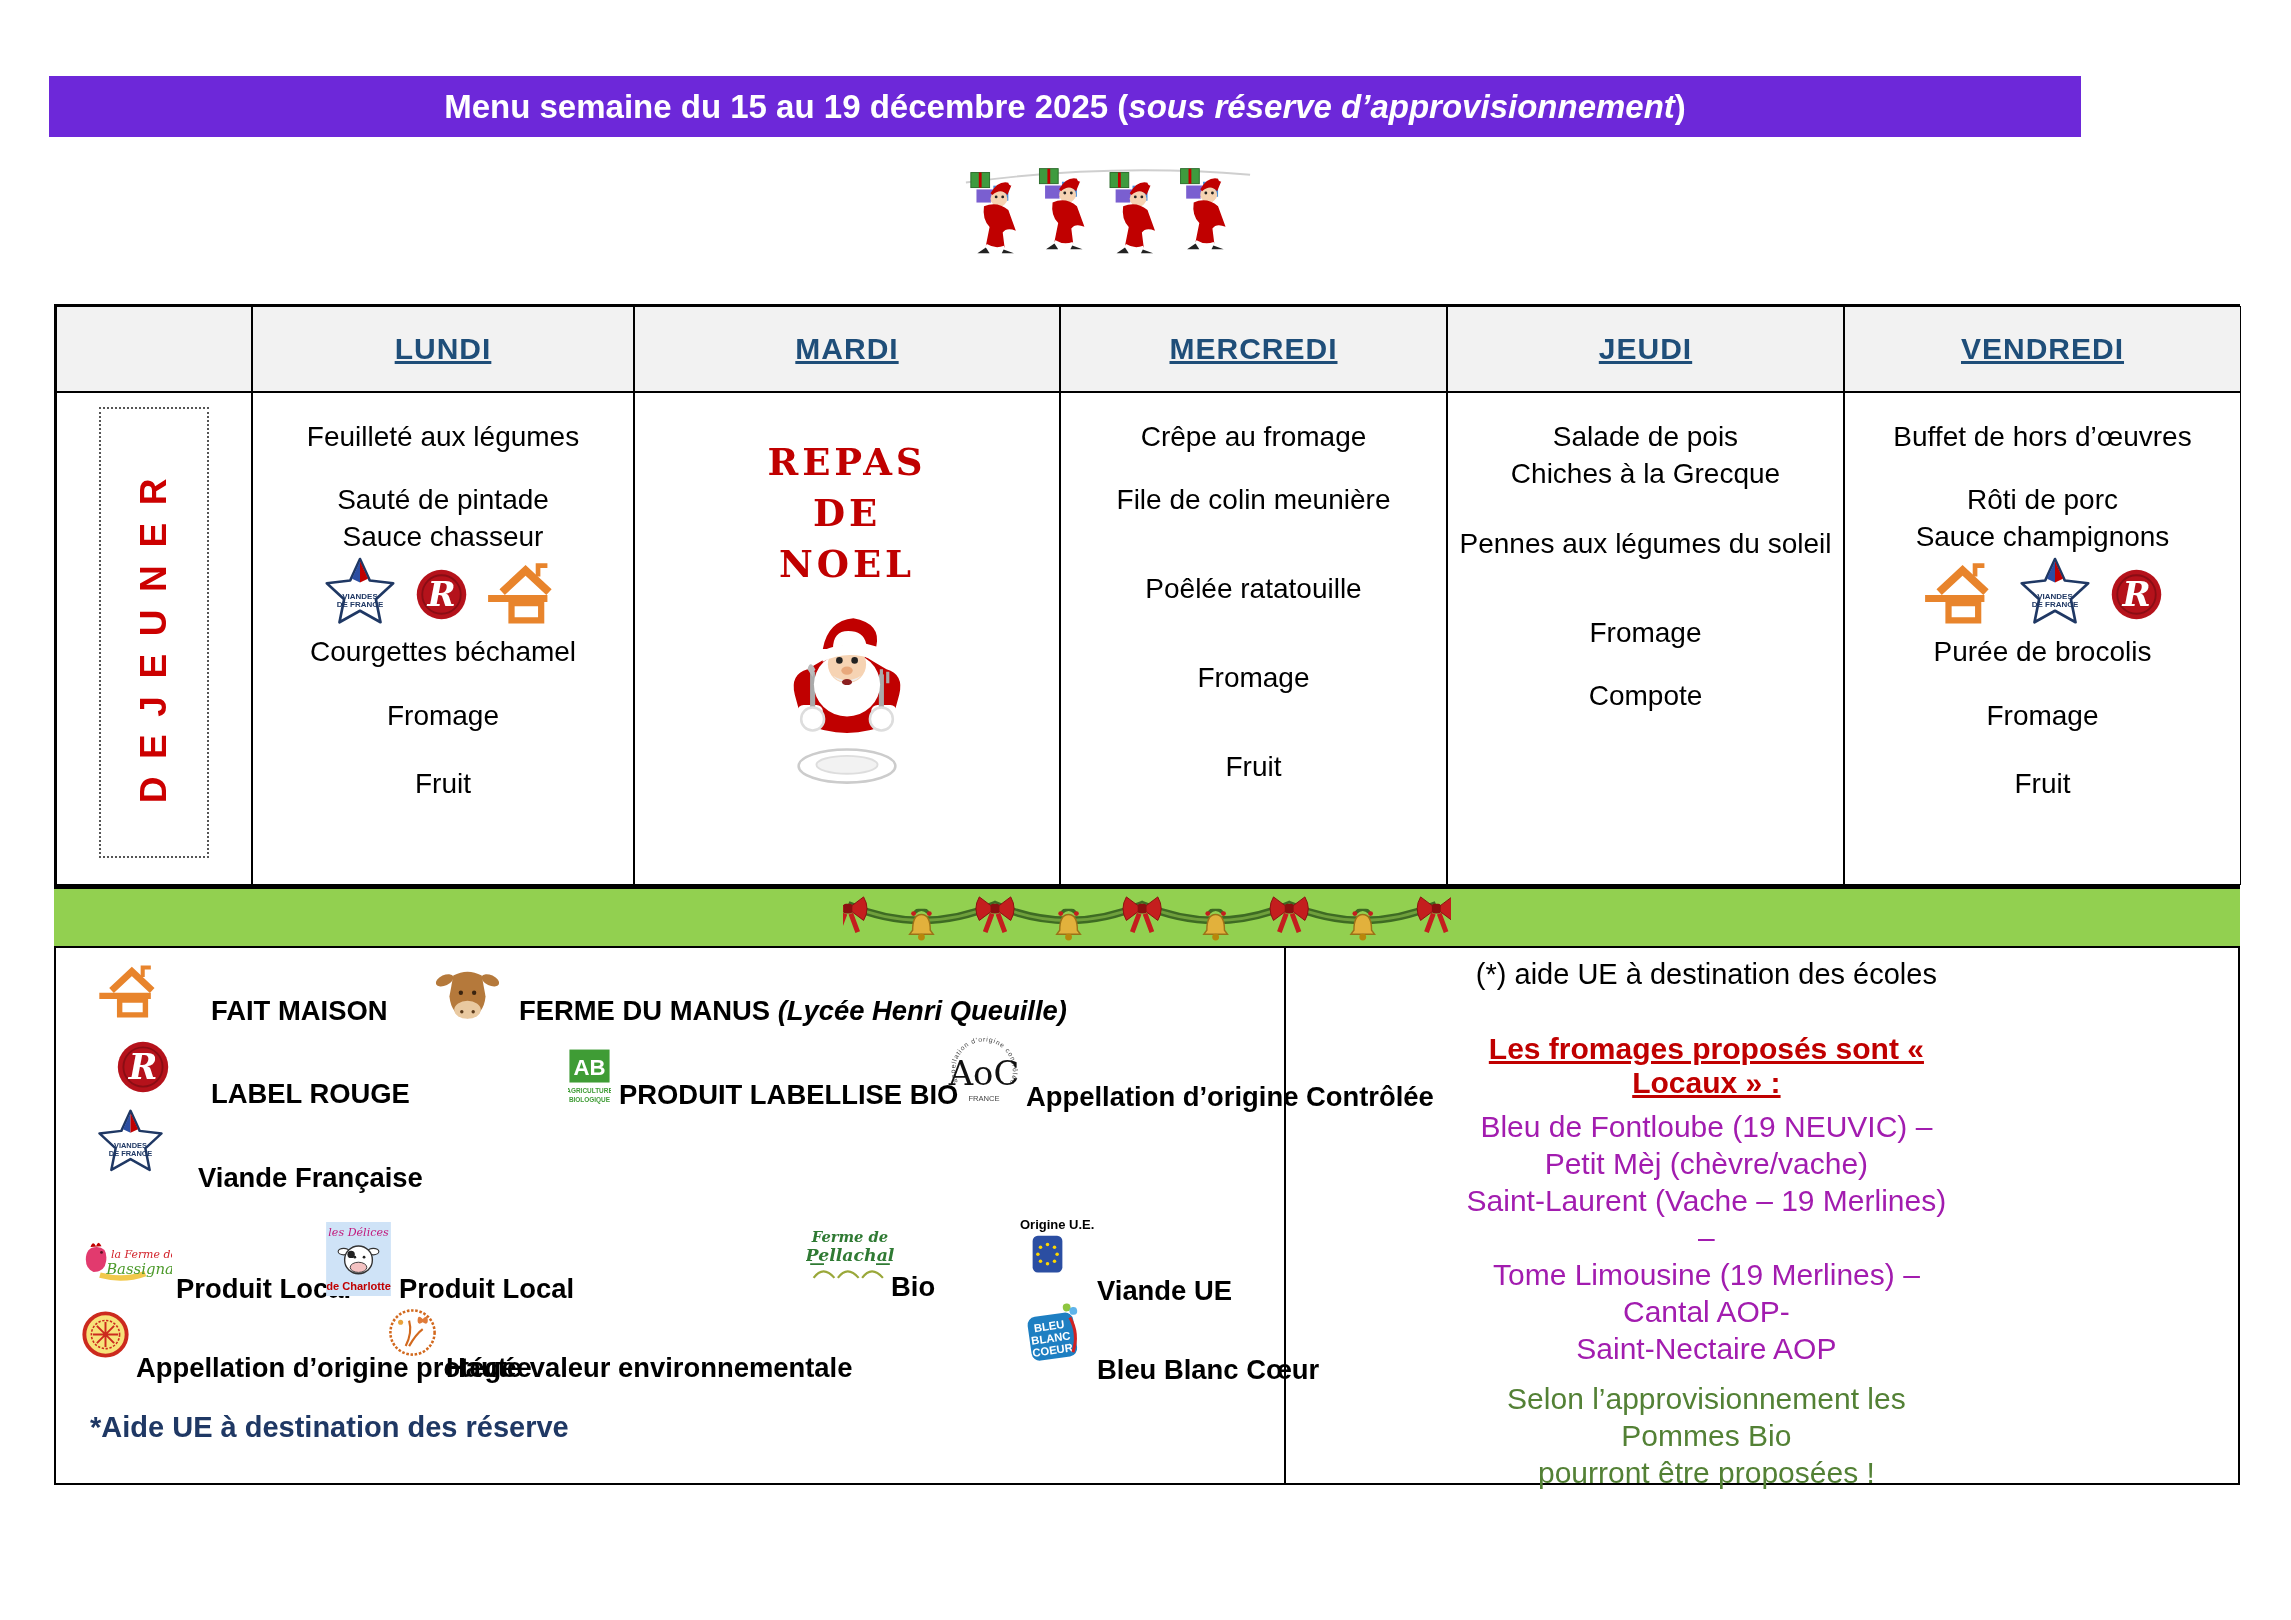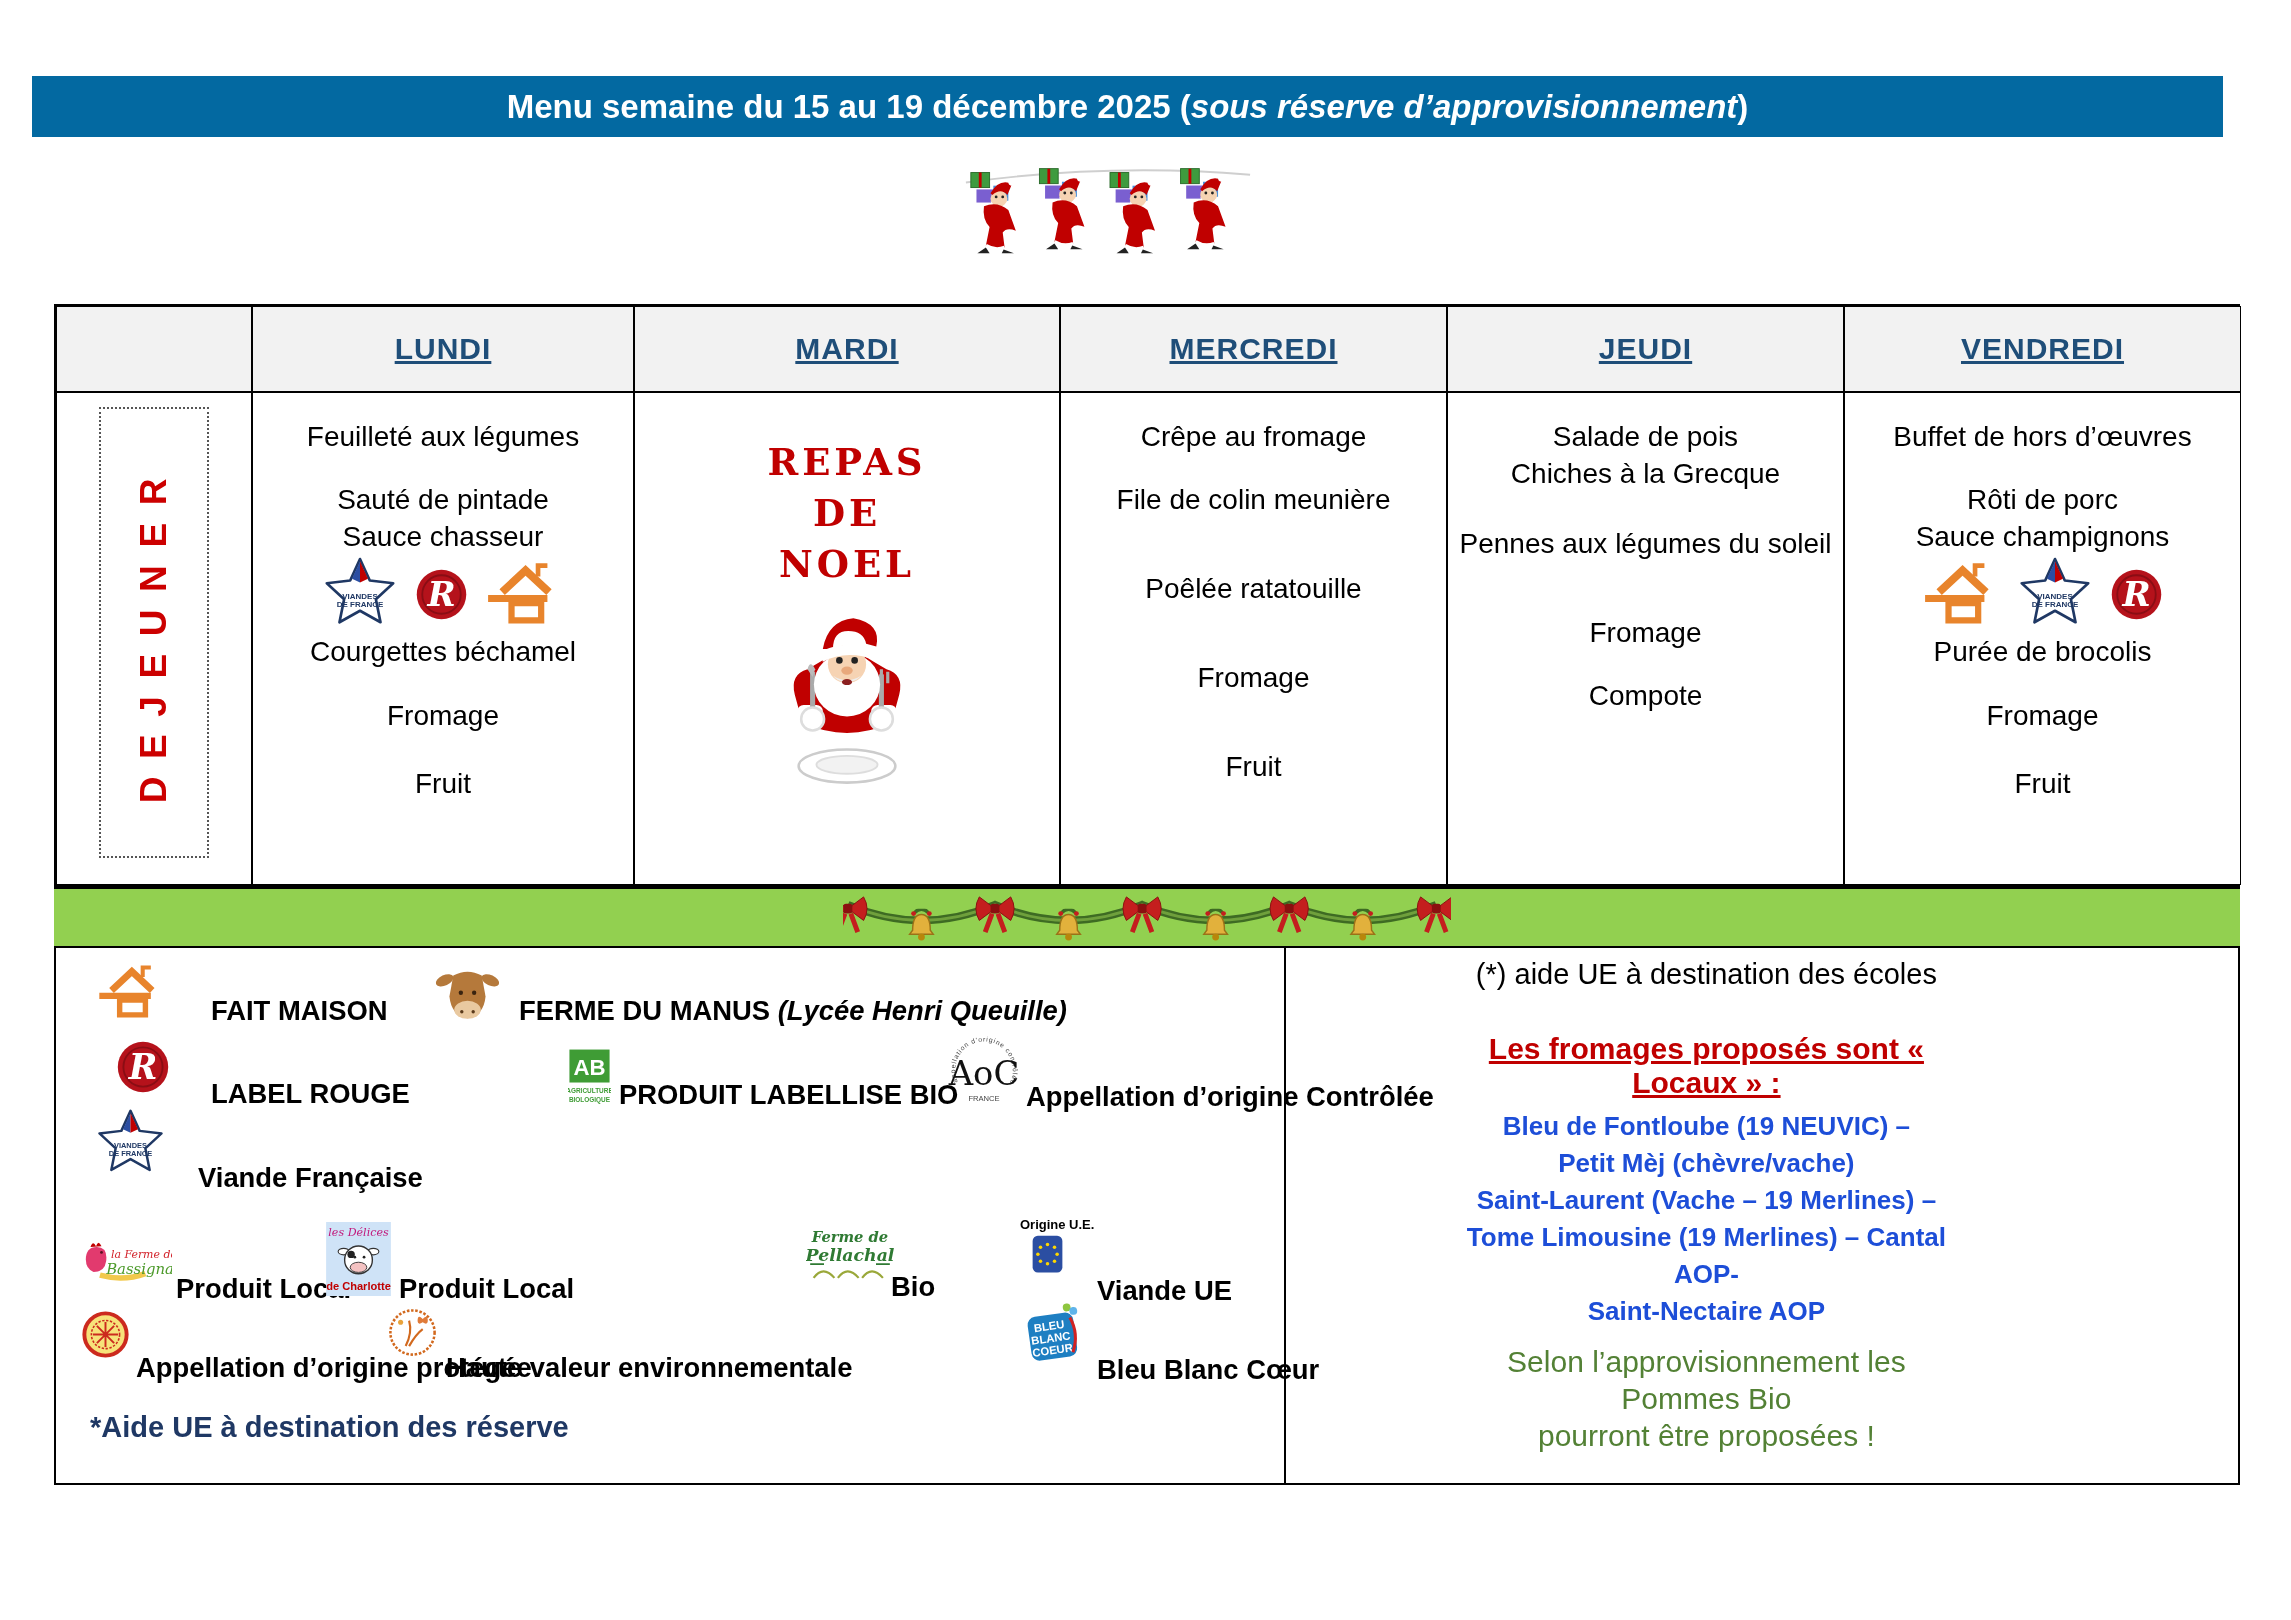--- a/index.html
+++ b/index.html
@@ -1,21 +1,21 @@
 <!DOCTYPE html>
 <html><head>
 <meta charset="utf-8">
 <style>
   html,body{margin:0;padding:0;background:#fff;}
   .page{position:relative;width:2292px;height:1620px;background:#fff;
         font-family:"Liberation Sans",sans-serif;color:#000;overflow:hidden;}
   .abs{position:absolute;}
 
   
-  .banner{left:32px;top:76px;width:2191px;height:61px;background:#0369a1;
+  .banner{left:49px;top:76px;width:2032px;height:61px;background:#6d28d9;
           display:flex;align-items:center;justify-content:center;
           color:#fff;font-size:33px;font-weight:bold;}
   .banner .it{font-style:italic;}
 
   
   .santa-row{left:961px;top:157px;width:294px;height:102px;}
 
   
   .menu-table{left:54px;top:304px;width:2186px;height:583px;
               display:grid;grid-template-columns:196px 382px 426px 387px 397px 397px;
@@ -53,21 +53,21 @@
   .legend-right{position:absolute;left:1397px;top:0;width:787px;height:100%;border-radius:13px;}
   .ll{position:absolute;font-weight:bold;font-size:27.4px;white-space:nowrap;}
   .ll .it{font-style:italic;}
   .ue-caption{position:absolute;font-weight:bold;font-size:13px;white-space:nowrap;}
   .legend-foot{position:absolute;left:34px;top:465px;font-weight:bold;font-size:29px;color:#1F3864;}
 
   
   .ip{position:absolute;left:5.9px;top:0;width:495px;text-align:center;}
   .ip-aide{margin-top:11.8px;font-size:29px;}
   .ip-title{margin-top:41px;color:#C00000;font-weight:bold;font-size:30px;text-decoration:underline;}
-  .ip-line{color:#1d4ed8;font-weight:bold;font-size:26px;line-height:37px;}
+  .ip-line{color:#a21caf;font-weight:normal;font-size:30px;line-height:37px;}
   .ip-lines{margin-top:7.8px;}
   .ip-green{color:#538135;font-weight:normal;font-size:30px;line-height:37px;}
   .ip-greens{margin-top:13.7px;}
 </style>
 </head>
 <body>
 
 <svg width="0" height="0" style="position:absolute" aria-hidden="true">
 <defs>
   <symbol id="sym-viandes" viewBox="0 0 100 100">

